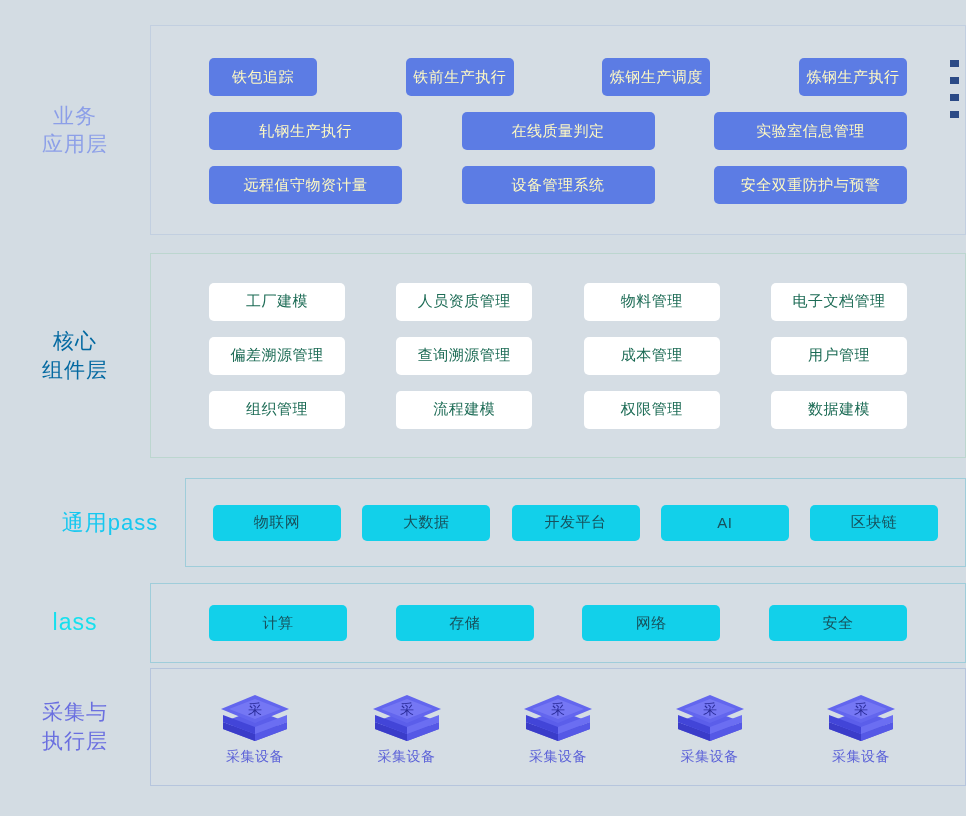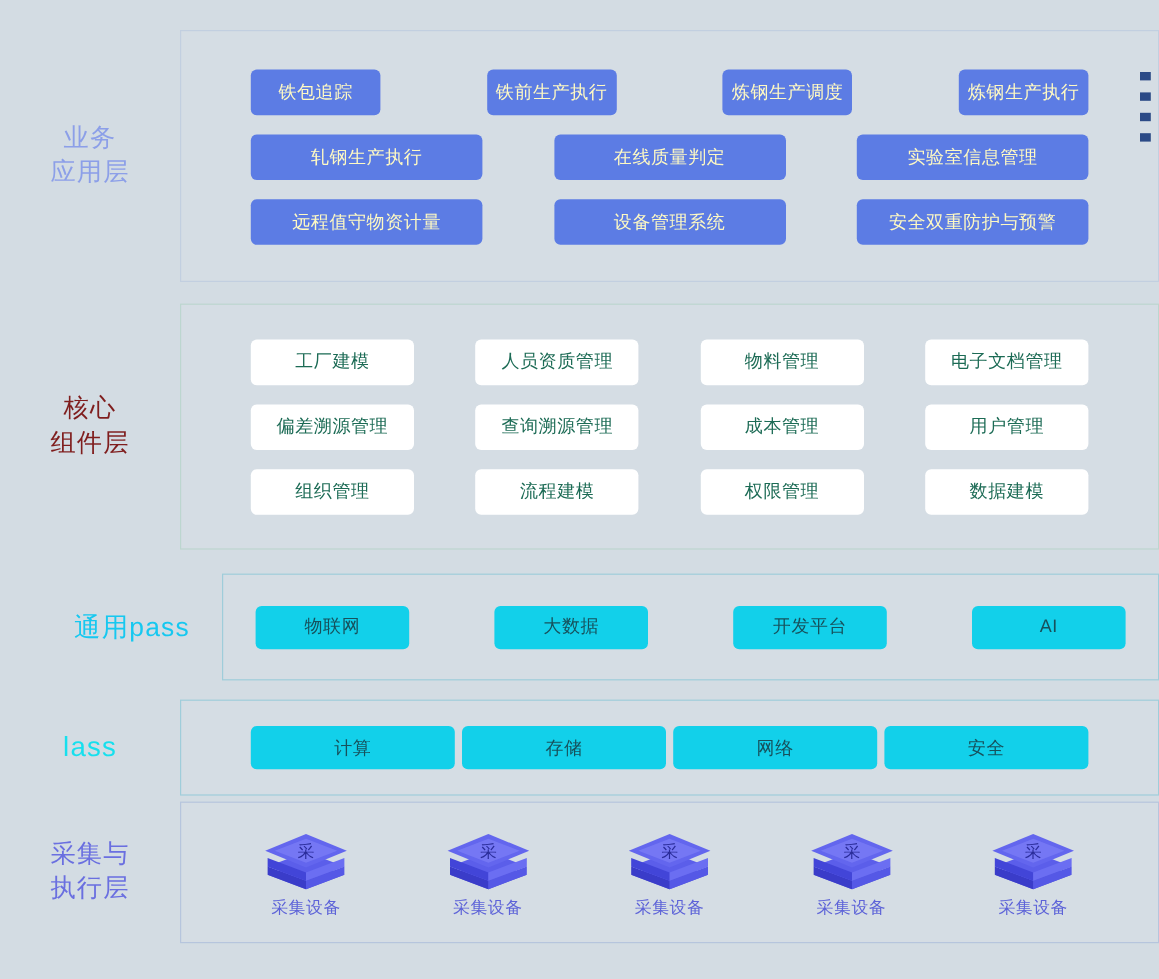--- a/index.html
+++ b/index.html
@@ -82,21 +82,21 @@
     color: #fef9c3;
     height: 38px;
   }
 
   #biz-row-1 { gap: 0; }
   #biz-row-1 .chip { width: 108px; }
   #biz-row-2 .chip, #biz-row-3 .chip { width: 193px; }
 
   
   #layer-core { top: 253px; left: 0; width: 966px; height: 205px; }
-  #layer-core .layer-label { color: #7f1d1d; }
+  #layer-core .layer-label { color: #0369a1; }
   #layer-core .layer-panel {
     height: 205px;
     border-color: #bcd6cf;
     padding: 24px 58px 24px 58px;
     gap: 16px;
   }
   .chip-green {
     background: #ffffff;
     color: #1c6b55;
     height: 38px;
@@ -119,21 +119,21 @@
   #paas-row .chip { width: 128px; }
 
   
   #layer-iaas { top: 583px; left: 0; width: 966px; height: 80px; }
   #layer-iaas .layer-label { color: #16e0ee; font-size: 23px; }
   #layer-iaas .layer-panel {
     height: 80px;
     border-color: #9fcdda;
     padding: 0 58px;
   }
-  #iaas-row .chip { width: 170px; height: 36px; }
+  #iaas-row .chip { width: 138px; height: 36px; }
 
   
   #layer-collect { top: 682px; left: 0; width: 966px; height: 89px; }
   #layer-collect .layer-label { color: #6a6fe0; }
   #layer-collect .layer-panel {
     height: 118px;
     border-color: #b6c5dd;
     padding: 0 45px;
   }
 
@@ -237,20 +237,21 @@
   </div>
 
   <div class="layer-row" id="layer-paas">
     <div class="layer-label">通用pass</div>
     <div class="layer-panel">
       <div class="chip-row" id="paas-row">
         <button class="chip chip-cyan">物联网</button>
         <button class="chip chip-cyan">大数据</button>
         <button class="chip chip-cyan">开发平台</button>
         <button class="chip chip-cyan">AI</button>
+        <button class="chip chip-cyan">区块链</button>
       </div>
     </div>
   </div>
 
   <div class="layer-row" id="layer-iaas">
     <div class="layer-label">lass</div>
     <div class="layer-panel">
       <div class="chip-row" id="iaas-row">
         <button class="chip chip-cyan">计算</button>
         <button class="chip chip-cyan">存储</button>

